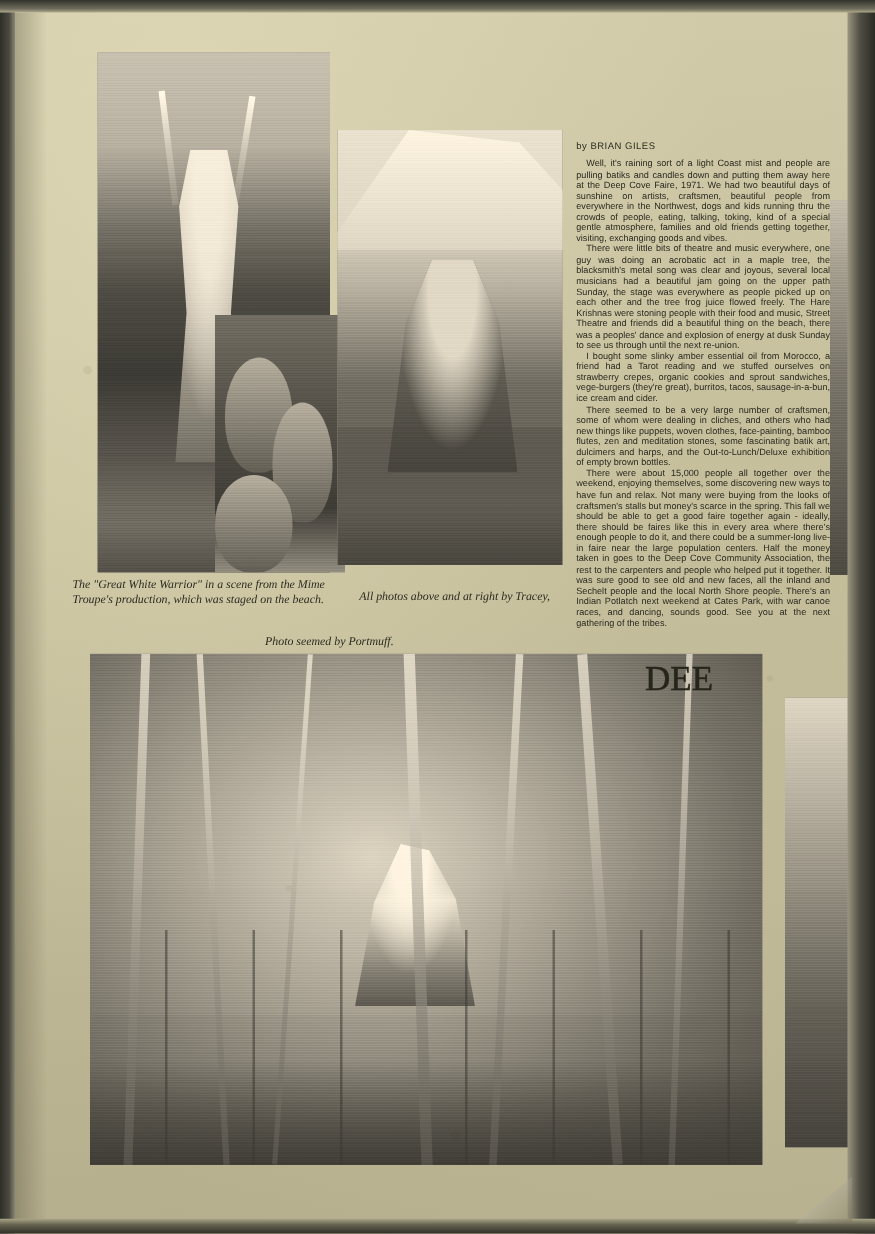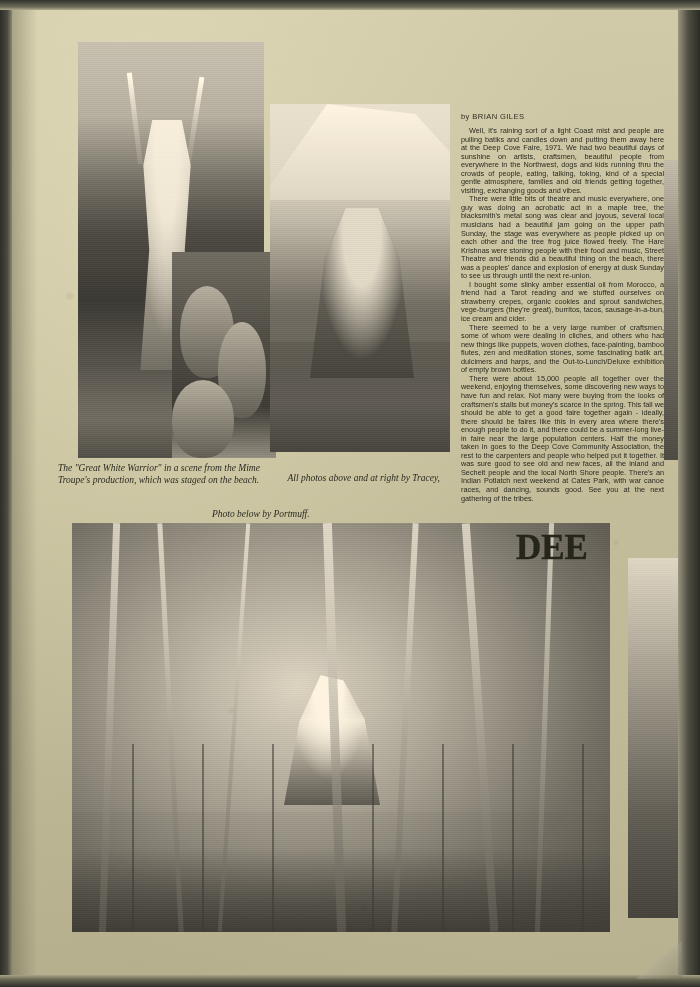--- a/index.html
+++ b/index.html
@@ -187,22 +187,22 @@
     font-size: 31px;
     letter-spacing: 0.5px;
     color: #26251c;
     white-space: nowrap;
     -webkit-text-stroke: 0.4px #26251c;
   }
   .headline2 {
     position: absolute;
     left: 516px; top: 528px;
     font-family: "Liberation Serif", serif;
-    font-weight: bold;
-    font-size: 35px;
+    font-weight: normal;
+    font-size: 28px;
     color: #26251c;
     white-space: nowrap;
     -webkit-text-stroke: 0.4px #26251c;
   }
 
   .byline {
     position: absolute;
     left: 461px; top: 112px;
     font-family: "Liberation Sans", sans-serif;
     font-size: 7.6px;
@@ -310,21 +310,21 @@
   <div class="article">
     <p>Well, it's raining sort of a light Coast mist and people are pulling batiks and candles down and putting them away here at the Deep Cove Faire, 1971. We had two beautiful days of sunshine on artists, craftsmen, beautiful people from everywhere in the Northwest, dogs and kids running thru the crowds of people, eating, talking, toking, kind of a special gentle atmosphere, families and old friends getting together, visiting, exchanging goods and vibes.</p>
     <p>There were little bits of theatre and music everywhere, one guy was doing an acrobatic act in a maple tree, the blacksmith's metal song was clear and joyous, several local musicians had a beautiful jam going on the upper path Sunday, the stage was everywhere as people picked up on each other and the tree frog juice flowed freely. The Hare Krishnas were stoning people with their food and music, Street Theatre and friends did a beautiful thing on the beach, there was a peoples' dance and explosion of energy at dusk Sunday to see us through until the next re-union.</p>
     <p>I bought some slinky amber essential oil from Morocco, a friend had a Tarot reading and we stuffed ourselves on strawberry crepes, organic cookies and sprout sandwiches, vege-burgers (they're great), burritos, tacos, sausage-in-a-bun, ice cream and cider.</p>
     <p>There seemed to be a very large number of craftsmen, some of whom were dealing in cliches, and others who had new things like puppets, woven clothes, face-painting, bamboo flutes, zen and meditation stones, some fascinating batik art, dulcimers and harps, and the Out-to-Lunch/Deluxe exhibition of empty brown bottles.</p>
     <p>There were about 15,000 people all together over the weekend, enjoying themselves, some discovering new ways to have fun and relax. Not many were buying from the looks of craftsmen's stalls but money's scarce in the spring. This fall we should be able to get a good faire together again - ideally, there should be faires like this in every area where there's enough people to do it, and there could be a summer-long live-in faire near the large population centers. Half the money taken in goes to the Deep Cove Community Association, the rest to the carpenters and people who helped put it together. It was sure good to see old and new faces, all the inland and Sechelt people and the local North Shore people. There's an Indian Potlatch next weekend at Cates Park, with war canoe races, and dancing, sounds good. See you at the next gathering of the tribes.</p>
   </div>
 
   <div class="caption" id="caption-warrior">The "Great White Warrior" in a scene from the Mime Troupe's production, which was staged on the beach.</div>
   <div class="caption" id="caption-photos">All photos above and at right by Tracey,</div>
-  <div class="caption" id="caption-below">Photo below by Portmuff.</div>
+  <div class="caption" id="caption-below">Photo seemed by Portmuff.</div>
 
   <div id="grain"></div>
   <div class="gutter"></div>
 
   <div class="edge edge-left"></div>
   <div class="edge edge-right"></div>
   <div class="edge edge-top"></div>
   <div class="edge edge-bottom"></div>
   <div class="corner-fold"></div>
 </div>

